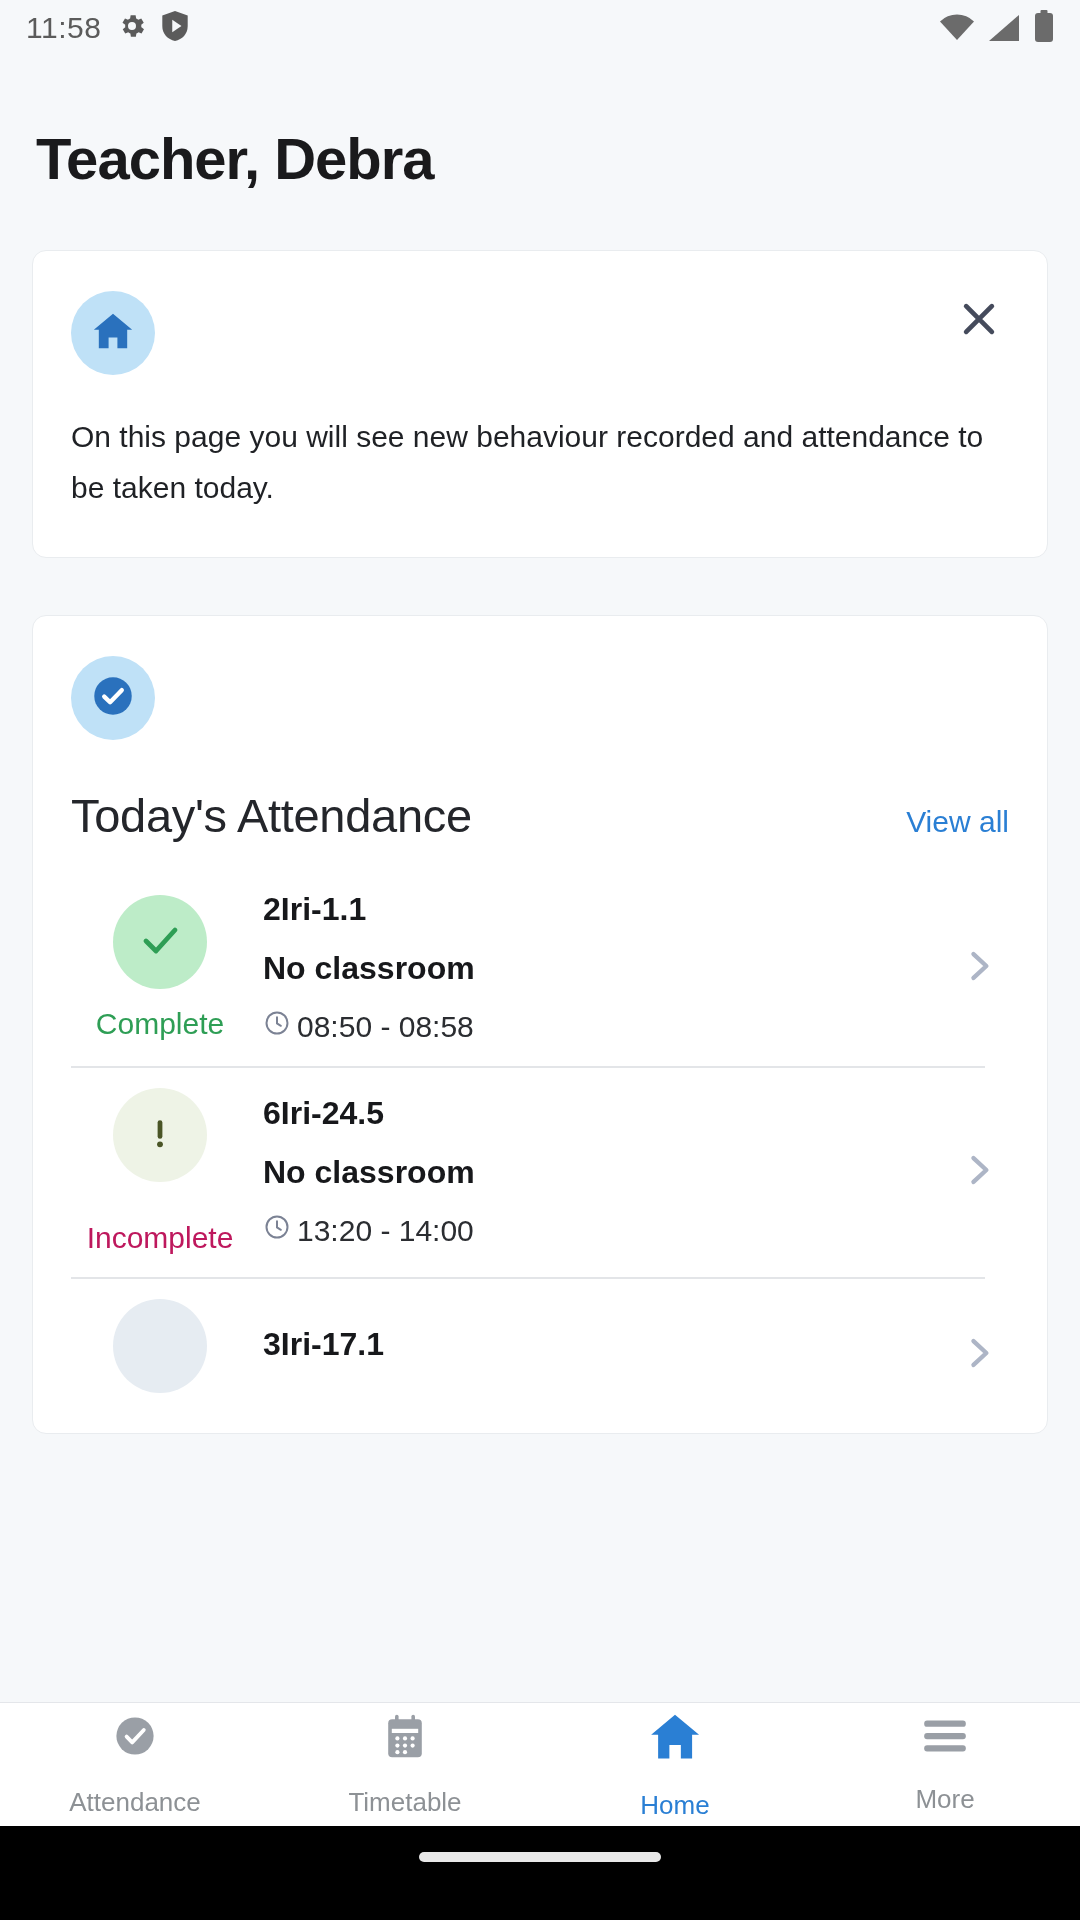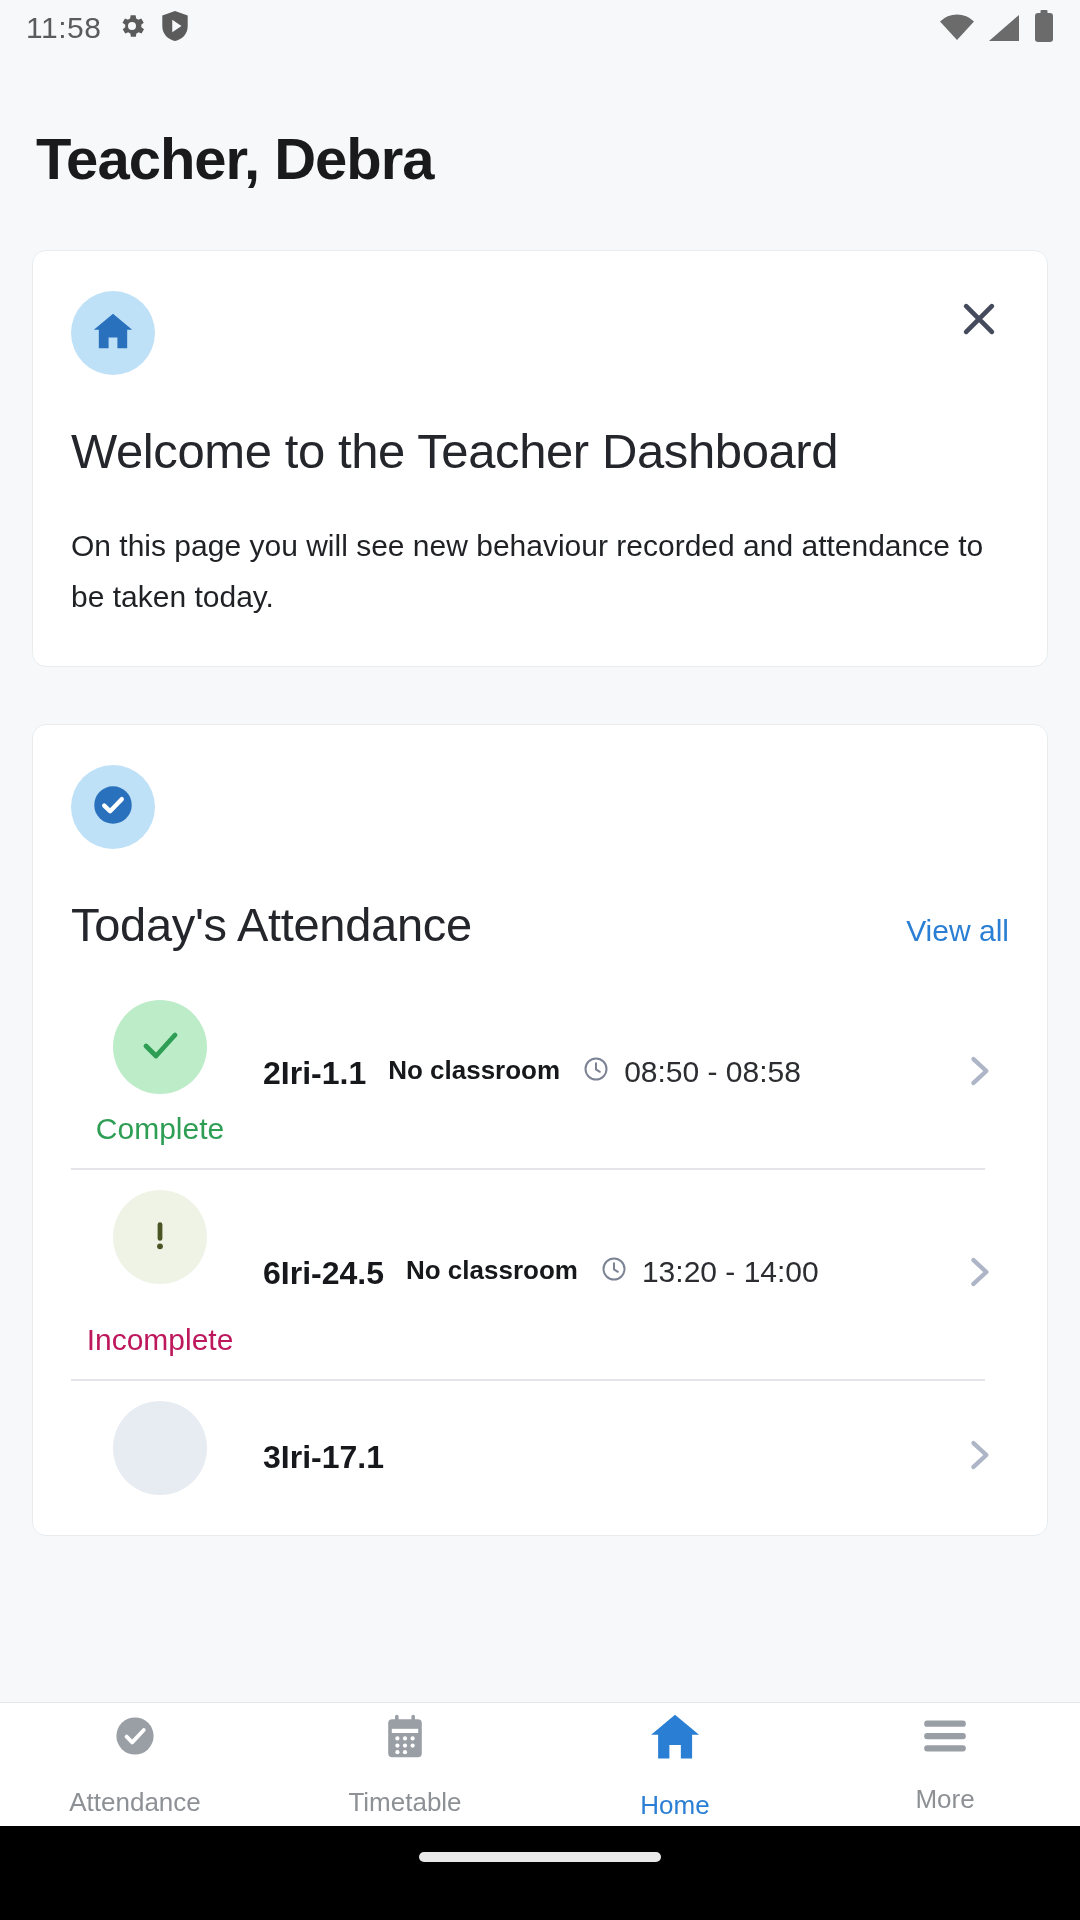--- a/index.html
+++ b/index.html
@@ -80,24 +80,24 @@
   }
   .status-col { width:178px; flex:0 0 178px; display:flex; flex-direction:column; align-items:center; gap:18px; }
   .status-icon { width:94px; height:94px; border-radius:50%; display:flex; align-items:center; justify-content:center; }
   .status-icon.complete { background:#bdecc8; }
   .status-icon.incomplete { background:#eef3e6; }
   .status-icon.pending { background:#e6ecf2; }
   .status-label { font-size:30px; }
   .status-label.complete { color:#2e9e55; }
   .status-label.incomplete { color:#be185d;margin-top:21px; }
 
-  .info-col { flex:1; display:flex; flex-direction:row; gap:22px; padding-left:14px; }
+  .info-col { flex:1; display:flex; flex-direction:column; gap:22px; padding-left:14px; }
   .info-name { font-size:32px; font-weight:bold; color:#17181b; }
-  .info-room { font-size:26px; font-weight:bold; color:#17181b; }
-  .info-time { font-size:30px; color:#2b2d31; display:flex; gap:14px; }
+  .info-room { font-size:32px; font-weight:bold; color:#17181b; }
+  .info-time { font-size:30px; color:#2b2d31; display:flex; align-items:center; gap:6px; }
 
   .chev { width:60px; flex:0 0 60px; display:flex; align-items:center; justify-content:center; }
 
   
   .bottomnav {
     flex:0 0 124px; height:124px;
     background:#ffffff;
     border-top:1px solid #e4e6ea;
     display:flex; align-items:center;
   }
@@ -163,21 +163,20 @@
       </div>
 
       <div class="card-close">
         <span>
           <svg width="44" height="44" viewBox="0 0 24 24" fill="none" stroke="#454b5c" stroke-width="2.6" stroke-linecap="round">
             <path d="M5 5 19 19M19 5 5 19"></path>
           </svg>
         </span>
       </div>
 
-      <div class="card-title">Welcome to the Teacher Dashboard</div>
       <div class="card-body">On this page you will see new behaviour recorded and attendance to be taken today.</div>
     </div>
 
     <div class="card attendance">
       <div class="att-pad">
         <div class="badge-circle">
           <span>
             <svg width="50" height="50" viewBox="0 0 24 24">
               <circle cx="12" cy="12" r="9" fill="#2a71bd"></circle>
               <path d="M7.8 12.3 10.6 15l5.6-5.8" fill="none" stroke="#ffffff" stroke-width="2.1" stroke-linecap="round" stroke-linejoin="round"></path>

